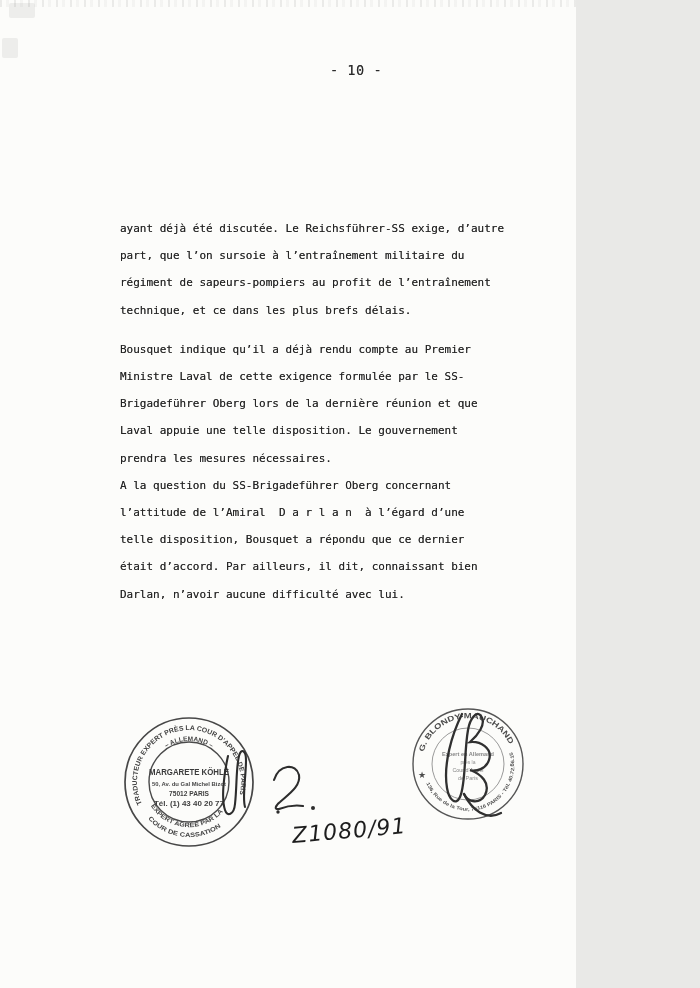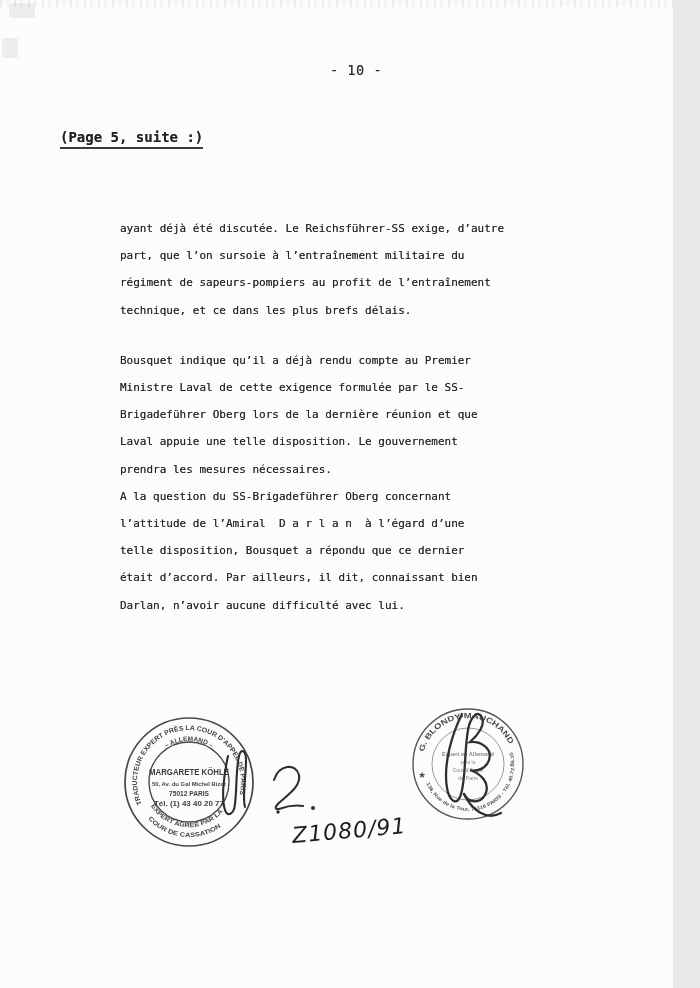--- a/index.html
+++ b/index.html
@@ -1,18 +1,18 @@
 <!DOCTYPE html>
 <html><head>
 <meta charset="utf-8">
 <style>
   html,body{margin:0;padding:0;background:#e9e9e7;}
   .page{
     position:relative;
-    width:673px;height:988px;
+    width:576px;height:988px;
     background:#fcfcfa;
     overflow:hidden;
     font-family:"DejaVu Sans Mono", monospace;
     color:#242424;
   }
   .noise-top{
     position:absolute;left:0;top:0;width:700px;height:7px;
     background:repeating-linear-gradient(90deg, rgba(90,90,88,0.18) 0 2px, rgba(0,0,0,0) 2px 6px,
       rgba(120,120,118,0.10) 6px 9px, rgba(0,0,0,0) 9px 14px);
     opacity:.6;
@@ -30,21 +30,21 @@
     font-size:14px;font-weight:bold;color:#222;
     border-bottom:2px solid #3a3a3a;padding-bottom:2px;
     text-shadow:0 0 .4px rgba(0,0,0,.45);
   }
   .doc-body{position:absolute;left:120px;top:215px;width:500px;}
   .doc-body p{
     margin:0;white-space:pre;
     font-size:11px;line-height:27.2px;
     text-shadow:0 0 .45px rgba(0,0,0,.55);
   }
-  .doc-body p.gap{margin-top:23px;}
+  .doc-body p.gap{margin-top:12px;}
   .stamp{position:absolute;}
   .stamp-left{left:121px;top:714px;}
   .stamp-right{left:410px;top:706px;}
   .sig{position:absolute;}
   .sig-left{left:212px;top:740px;}
   .sig-right{left:428px;top:702px;}
   .refnum{
     position:absolute;left:292px;top:818px;
     font-family:"DejaVu Sans", sans-serif;
     font-style:italic;font-size:22px;letter-spacing:1px;
@@ -56,21 +56,20 @@
 <body>
 
 <div class="page">
 
   <div class="noise-top"></div>
   <div class="smudge s1"></div>
   <div class="smudge s2"></div>
 
   <div class="pageno">- 10 -</div>
 
-  <div class="heading">(Page 5, suite :)</div>
 
   <div class="doc-body">
     <p>ayant déjà été discutée. Le Reichsführer-SS exige, d’autre
 part, que l’on sursoie à l’entraînement militaire du
 régiment de sapeurs-pompiers au profit de l’entraînement
 technique, et ce dans les plus brefs délais.</p>
     <p class="gap">Bousquet indique qu’il a déjà rendu compte au Premier
 Ministre Laval de cette exigence formulée par le SS-
 Brigadeführer Oberg lors de la dernière réunion et que
 Laval appuie une telle disposition. Le gouvernement

